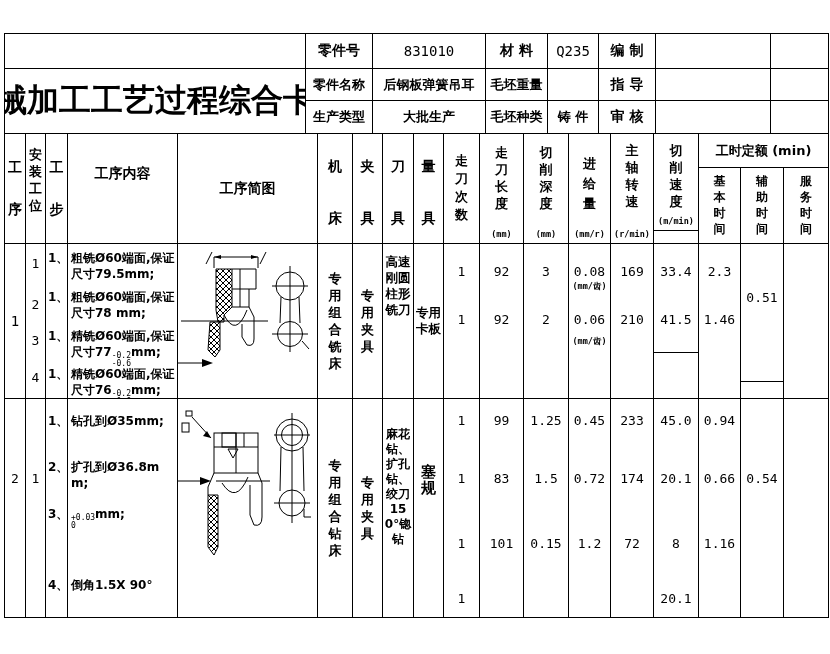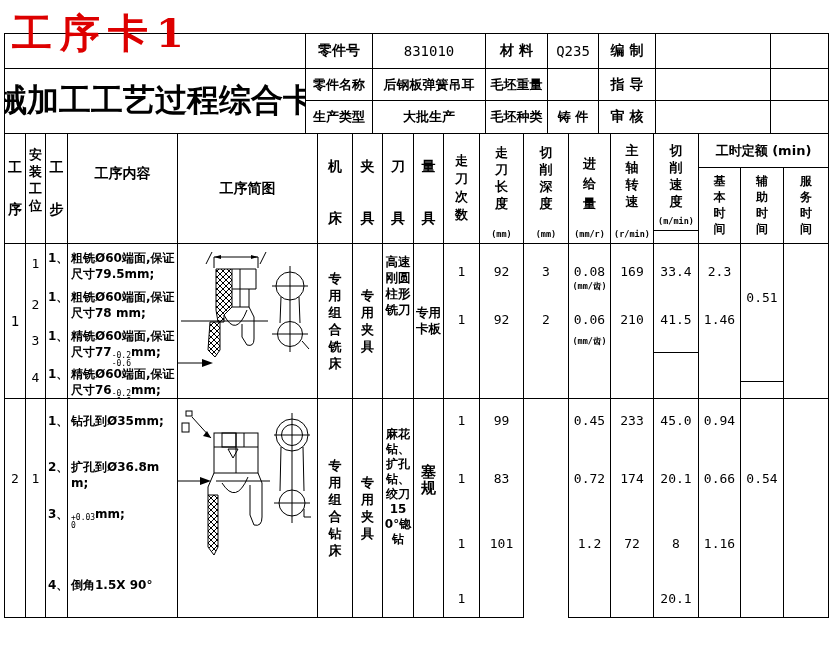--- a/index.html
+++ b/index.html
@@ -28,21 +28,20 @@
   svg{display:block;}
   svg line,svg path,svg circle,svg rect,svg polyline{stroke:#000;fill:none;stroke-width:1;}
   svg .fill{fill:#000;stroke:none;}
   svg .hatch{fill:url(#xh);stroke:#000;}
 </style>
 </head>
 <body>
 
 <div id="card">
 
-  <div id="title">工序卡1</div>
 
   <div class="cell" style="left:4px;top:33px;width:302px;height:36px"></div>
   <div class="cell ctr" style="left:4px;top:68px;width:302px;height:66px">
     <span style="font-size:32px;font-weight:bold;white-space:nowrap">机械加工工艺过程综合卡片</span>
   </div>
 
   <div class="cell ctr big-lbl" style="left:305px;top:33px;width:68px;height:36px">零件号</div>
   <div class="cell ctr val" style="left:372px;top:33px;width:114px;height:36px">831010</div>
   <div class="cell ctr big-lbl" style="left:485px;top:33px;width:63px;height:36px">材  料</div>
   <div class="cell ctr val" style="left:547px;top:33px;width:52px;height:36px">Q235</div>
@@ -321,20 +320,25 @@
     <span class="d" style="top:14px">1</span>
     <span class="d" style="top:72px">1</span>
     <span class="d" style="top:137px">1</span>
     <span class="d" style="top:192px">1</span>
     </div>
   <div class="cell" style="left:479px;top:398px;width:45px;height:220px">
     <span class="d" style="top:14px">99</span>
     <span class="d" style="top:72px">83</span>
     <span class="d" style="top:137px">101</span>
     </div>
+  <div class="cell" style="left:523px;top:398px;width:46px;height:220px">
+    <span class="d" style="top:14px">1.25</span>
+    <span class="d" style="top:72px">1.5</span>
+    <span class="d" style="top:137px">0.15</span>
+    </div>
   <div class="cell" style="left:568px;top:398px;width:43px;height:220px">
     <span class="d" style="top:14px">0.45</span>
     <span class="d" style="top:72px">0.72</span>
     <span class="d" style="top:137px">1.2</span>
     </div>
   <div class="cell" style="left:610px;top:398px;width:44px;height:220px">
     <span class="d" style="top:14px">233</span>
     <span class="d" style="top:72px">174</span>
     <span class="d" style="top:137px">72</span>
     </div>

